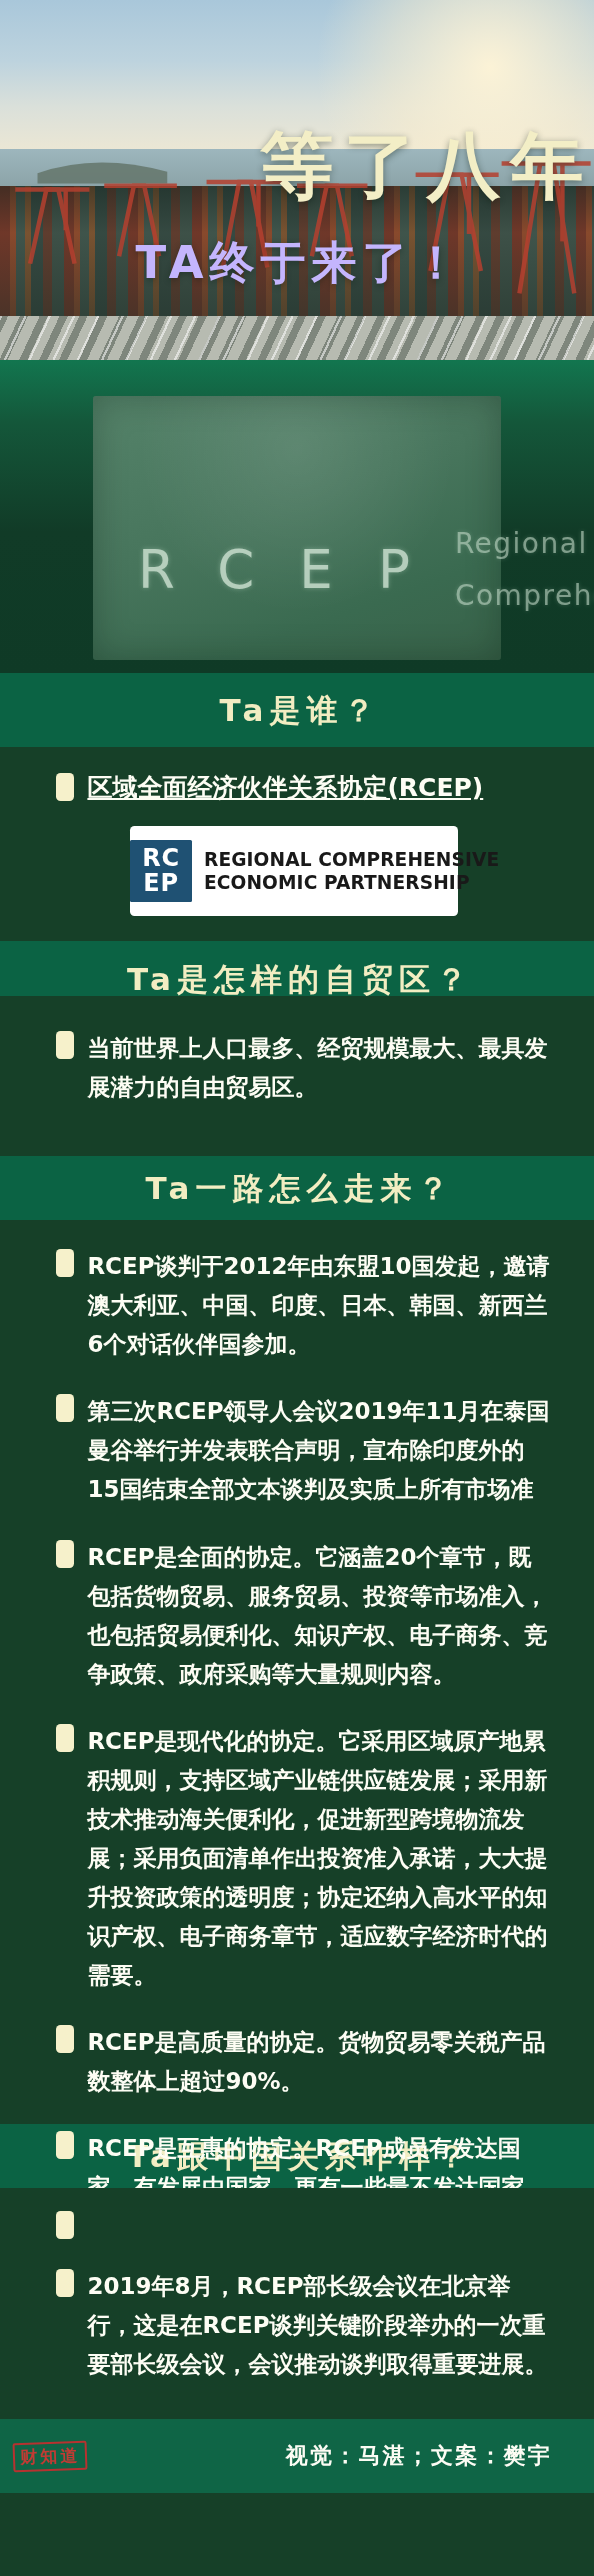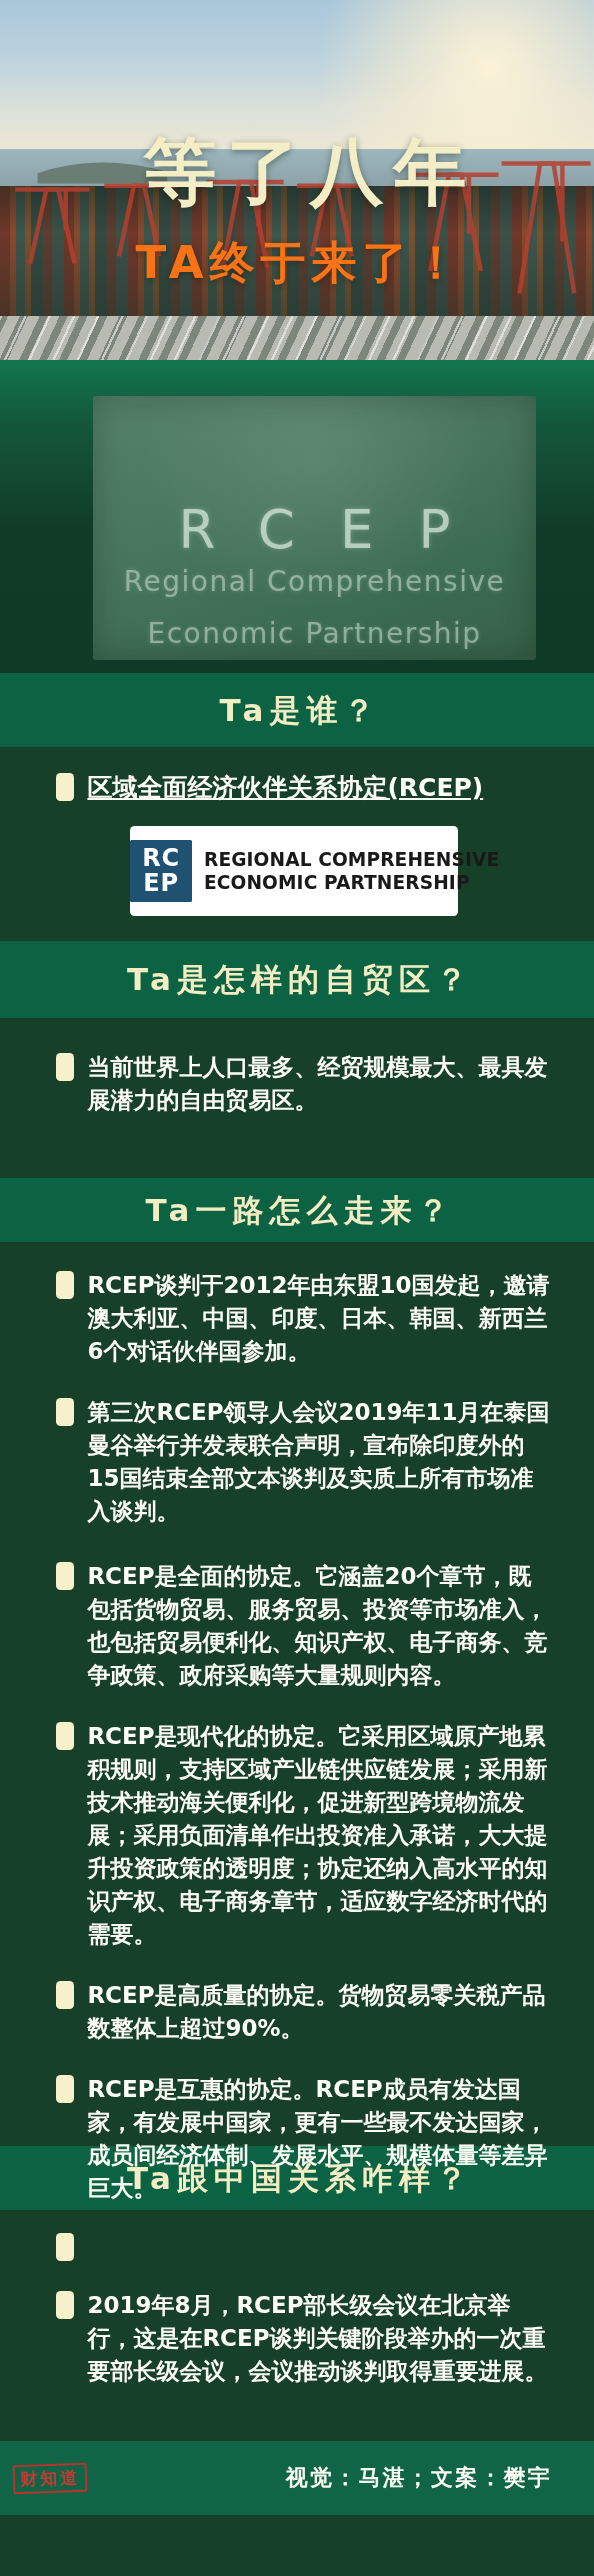--- a/index.html
+++ b/index.html
@@ -20,56 +20,56 @@
   .yard-mid{position:absolute;left:0;top:186px;width:100%;height:134px;z-index:2;
     background:
       linear-gradient(180deg,rgba(20,35,30,0.55) 0%,rgba(25,40,35,0.15) 35%,rgba(30,45,38,0.55) 100%),
       repeating-linear-gradient(90deg,#7e3a2a 0 10.4px,#9c4f2e 10.4px 16.3px,#465c52 16.3px 25px,#8a5a33 25px 31px,#3a4f47 31px 43px,#6b4030 43px 52px,#44584e 52px 64px);}
   .yard-low{position:absolute;left:0;top:316px;width:100%;height:45px;z-index:4;
     background:
       repeating-linear-gradient(115deg,rgba(255,255,255,0.55) 0 2.2px,rgba(255,255,255,0) 2.2px 22px),
       repeating-linear-gradient(115deg,rgba(70,82,72,0.5) 0 7.4px,rgba(70,82,72,0) 7.4px 18px),
       #b7bbb1;}
   .cranes{position:absolute;left:0;top:145px;width:594px;height:215px;z-index:3;}
-  .hero-title{position:absolute;z-index:6;top:134px;left:16px;right:0;margin:0;text-align:center;
+  .hero-title{position:absolute;z-index:6;top:134px;left:16px;right:0;margin:0;text-align:right;
     font-size:73px;line-height:1.05;font-weight:900;color:#f3eec6;letter-spacing:10.4px;padding-left:10.4px;
-    text-shadow:0 2.2px 7.4px rgba(15,30,20,0.45);}
+    text-shadow:0 2.2px 7.4px rgba(15,30,20,0.45);font-family:Liberation Mono, monospace;}
   .hero-subtitle{position:absolute;z-index:6;top:239px;left:0;right:0;margin:0;text-align:center;
-    font-size:45px;line-height:1.05;font-weight:900;color:#f97316;letter-spacing:6px;padding-left:6px;
+    font-size:45px;line-height:1.05;font-weight:900;color:#c4b5fd;letter-spacing:6px;padding-left:6px;
     text-shadow:0 2.2px 6px rgba(15,30,20,0.45);}
   
   .banner{position:relative;height:313px;
     background:linear-gradient(180deg,#12764f 0%,#14573a 20%,#113b27 55%,#0f3a26 100%);}
-  .board{position:absolute;left:93px;top:36px;width:443px;height:264px;border-radius:3px;
+  .board{position:absolute;left:93px;top:36px;width:408px;height:264px;border-radius:3px;
     background:
       radial-gradient(ellipse at 50% 20%,rgba(255,255,255,0.10) 0%,rgba(255,255,255,0) 55%),
       linear-gradient(160deg,#55836a 0%,#47755c 45%,#3a6a50 75%,#386249 100%);
     box-shadow:inset 0 0 34px rgba(0,20,10,0.28);
-    display:flex;flex-direction:column;align-items:center;padding-top:83px;justify-content:flex-end;}
+    display:flex;flex-direction:row;align-items:center;padding-top:83px;}
   .board-acronym{margin:0;font-size:53px;font-weight:400;color:#cfe3d3;opacity:0.82;
     letter-spacing:0.85em;padding-left:0.85em;line-height:1;
     text-shadow:0 0 5.2px rgba(215,240,220,0.4);}
   .board-line{margin:0;font-size:28px;line-height:52px;font-weight:400;color:#c4dbc9;opacity:0.62;
     letter-spacing:1.5px;text-shadow:0 0 4.5px rgba(210,235,215,0.35);}
   .board-line:first-of-type{margin-top:19.3px;}
   
   .band{display:flex;align-items:center;justify-content:center;background:#0b6344;}
-  .band-1{height:74px;}.band-2{height:77px;}.band-3{height:64px;}.band-4{height:53px;}.band-5{height:64px;}
+  .band-1{height:74px;}.band-2{height:55px;align-items:flex-end;}.band-3{height:64px;}.band-4{height:53px;}.band-5{height:64px;}
   .band-heading{margin:0;font-size:31px;font-weight:900;color:#f2edc2;letter-spacing:6px;padding-left:6px;line-height:1.1;}
   
   .content{position:relative;background:#164028;}
   .content-1{height:194px;padding-top:24px;}
   .content-2{height:160px;padding-top:33px;}
   .content-3{height:291px;padding-top:27px;}
   .content-4{height:613px;padding-top:27px;}
   .content-5{height:231px;padding-top:21px;}
   .bullet{display:flex;align-items:flex-start;padding-left:56px;padding-right:43px;}
   .bullet + .bullet{margin-top:28px;}
   .bullet-marker{flex:0 0 18px;width:18px;height:28px;margin-top:2.2px;border-radius:4.5px;background:#f6f1cb;}
-  .bullet-text{flex:1;margin:0 0 0 13.4px;font-size:23px;line-height:33px;font-weight:700;color:#fdfdf4;}
+  .bullet-text{flex:1;margin:0 0 0 13.4px;font-size:23px;line-height:39px;font-weight:700;color:#fdfdf4;}
   .bullet-text-lg{font-size:25px;line-height:34px;text-decoration:underline;}
   
   .rcep-logo{position:absolute;left:130px;top:79px;width:328px;height:90px;border-radius:4.5px;
     background:#ffffff;display:flex;align-items:center;}
   .rcep-logo-square{flex:0 0 62px;width:62px;height:62px;background:#1f5173;border-radius:1.5px;
     display:flex;flex-direction:column;align-items:center;justify-content:center;}
   .rcep-logo-square span{color:#ffffff;font-size:24px;line-height:25px;font-weight:bold;letter-spacing:0.7px;}
   .rcep-logo-words{margin-left:12px;}
   .rcep-logo-words div{color:#191919;font-size:18.6px;line-height:23px;font-weight:bold;letter-spacing:0.1px;white-space:nowrap;}
   

